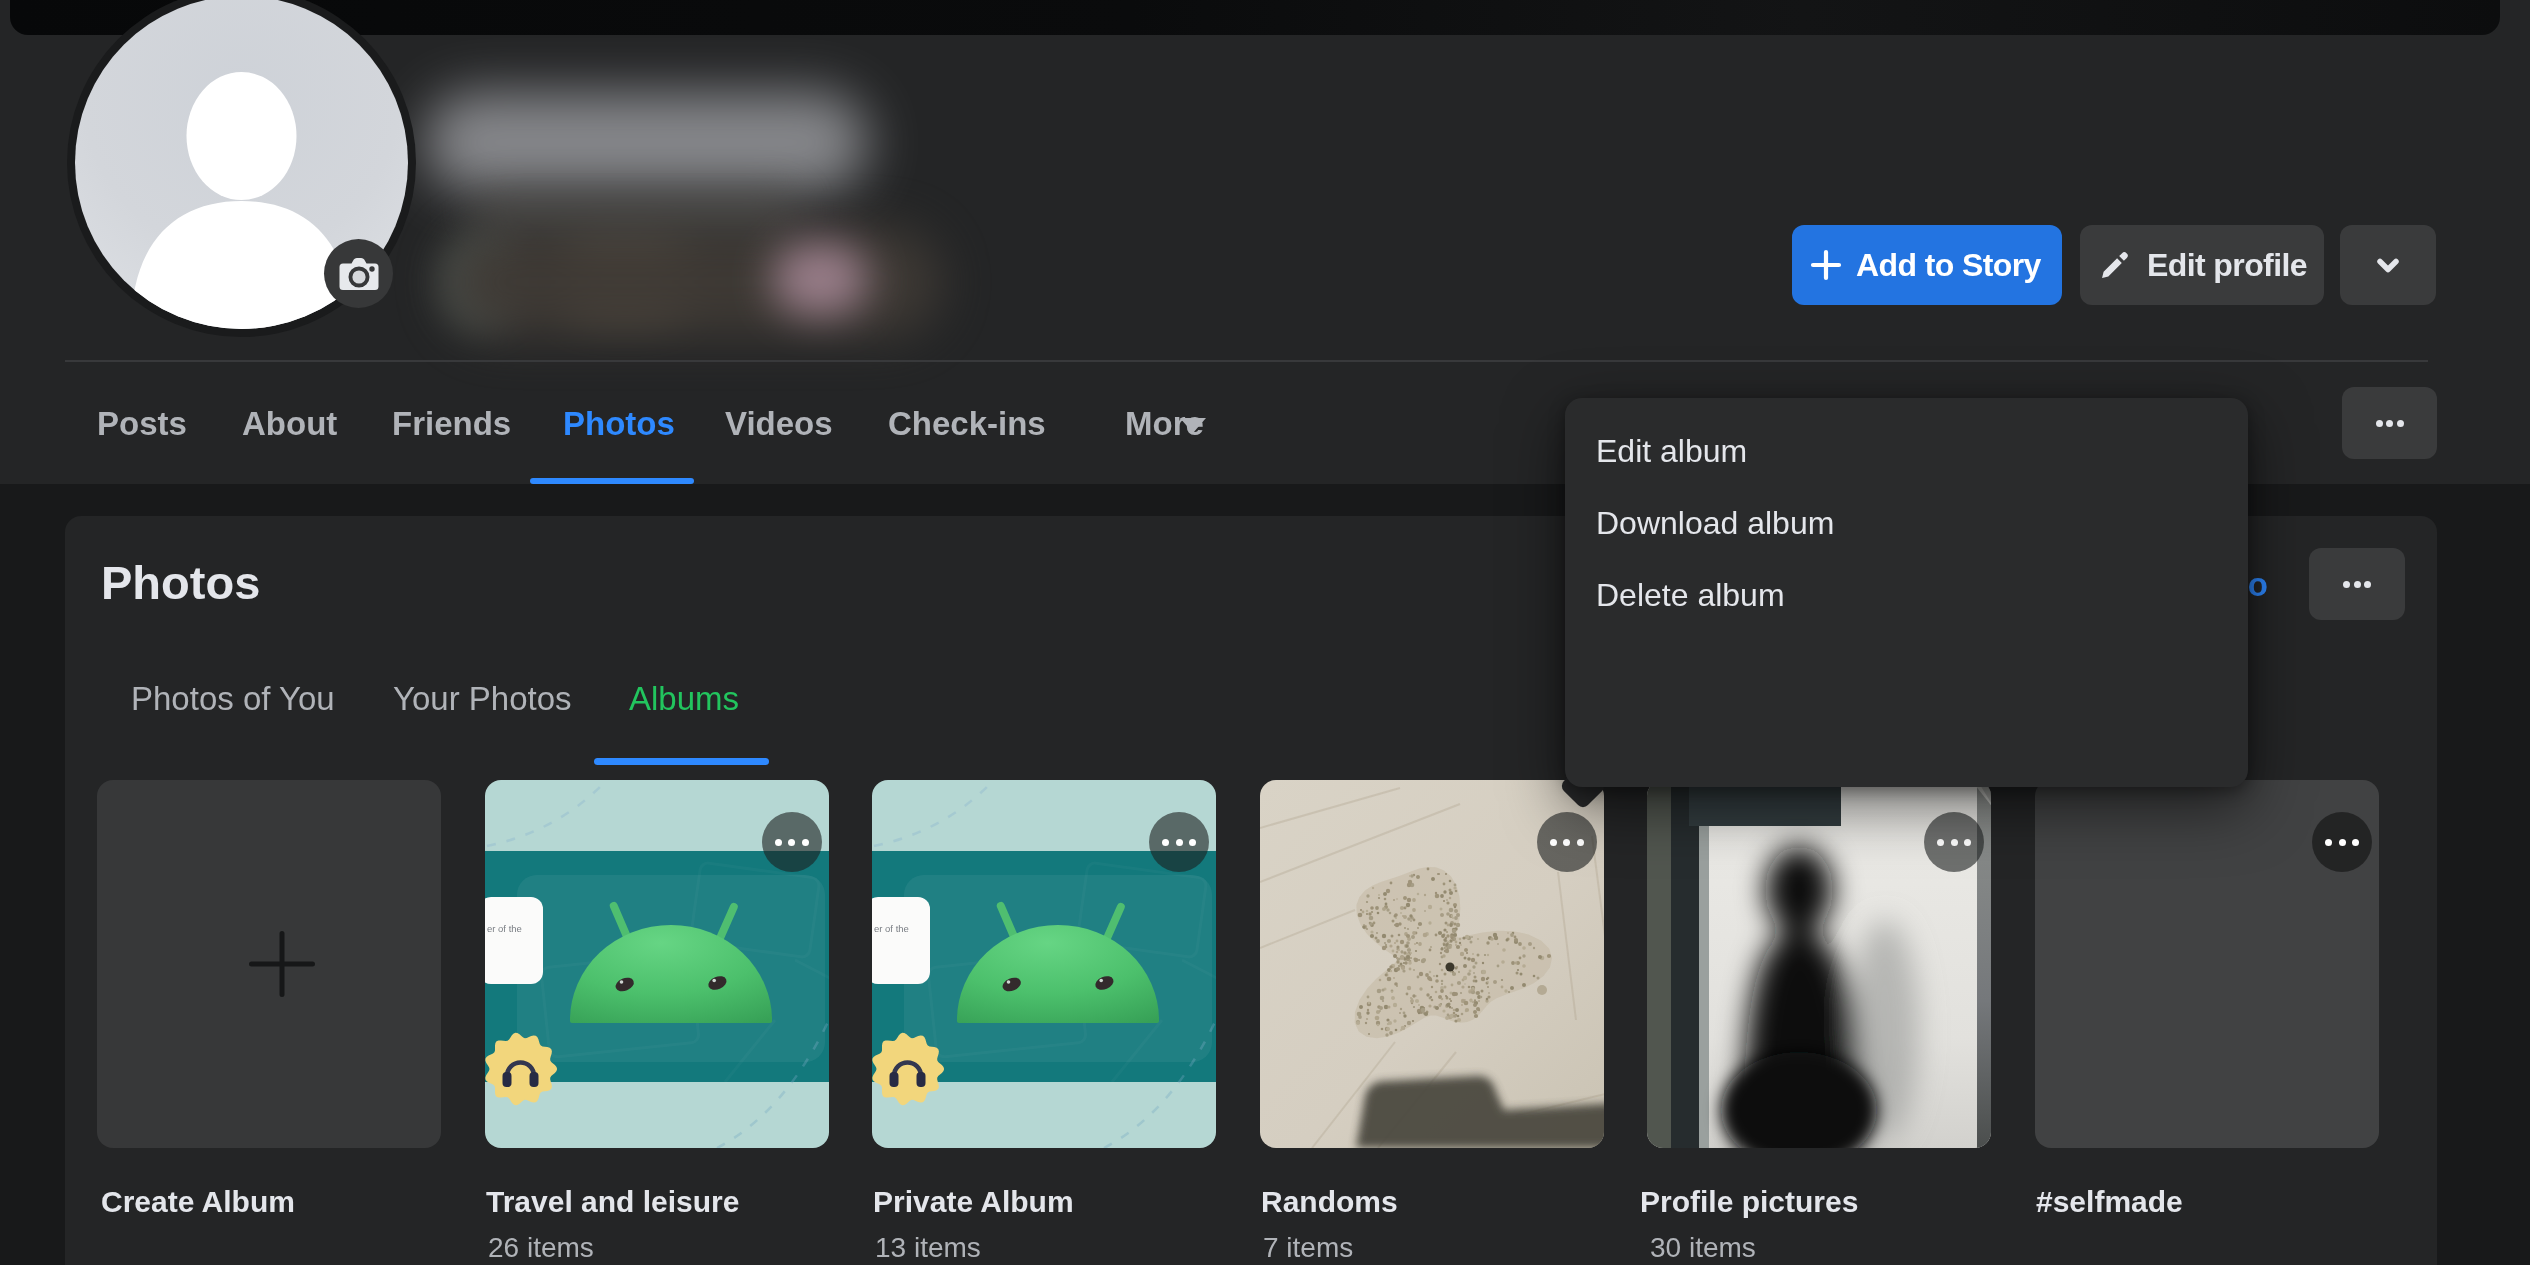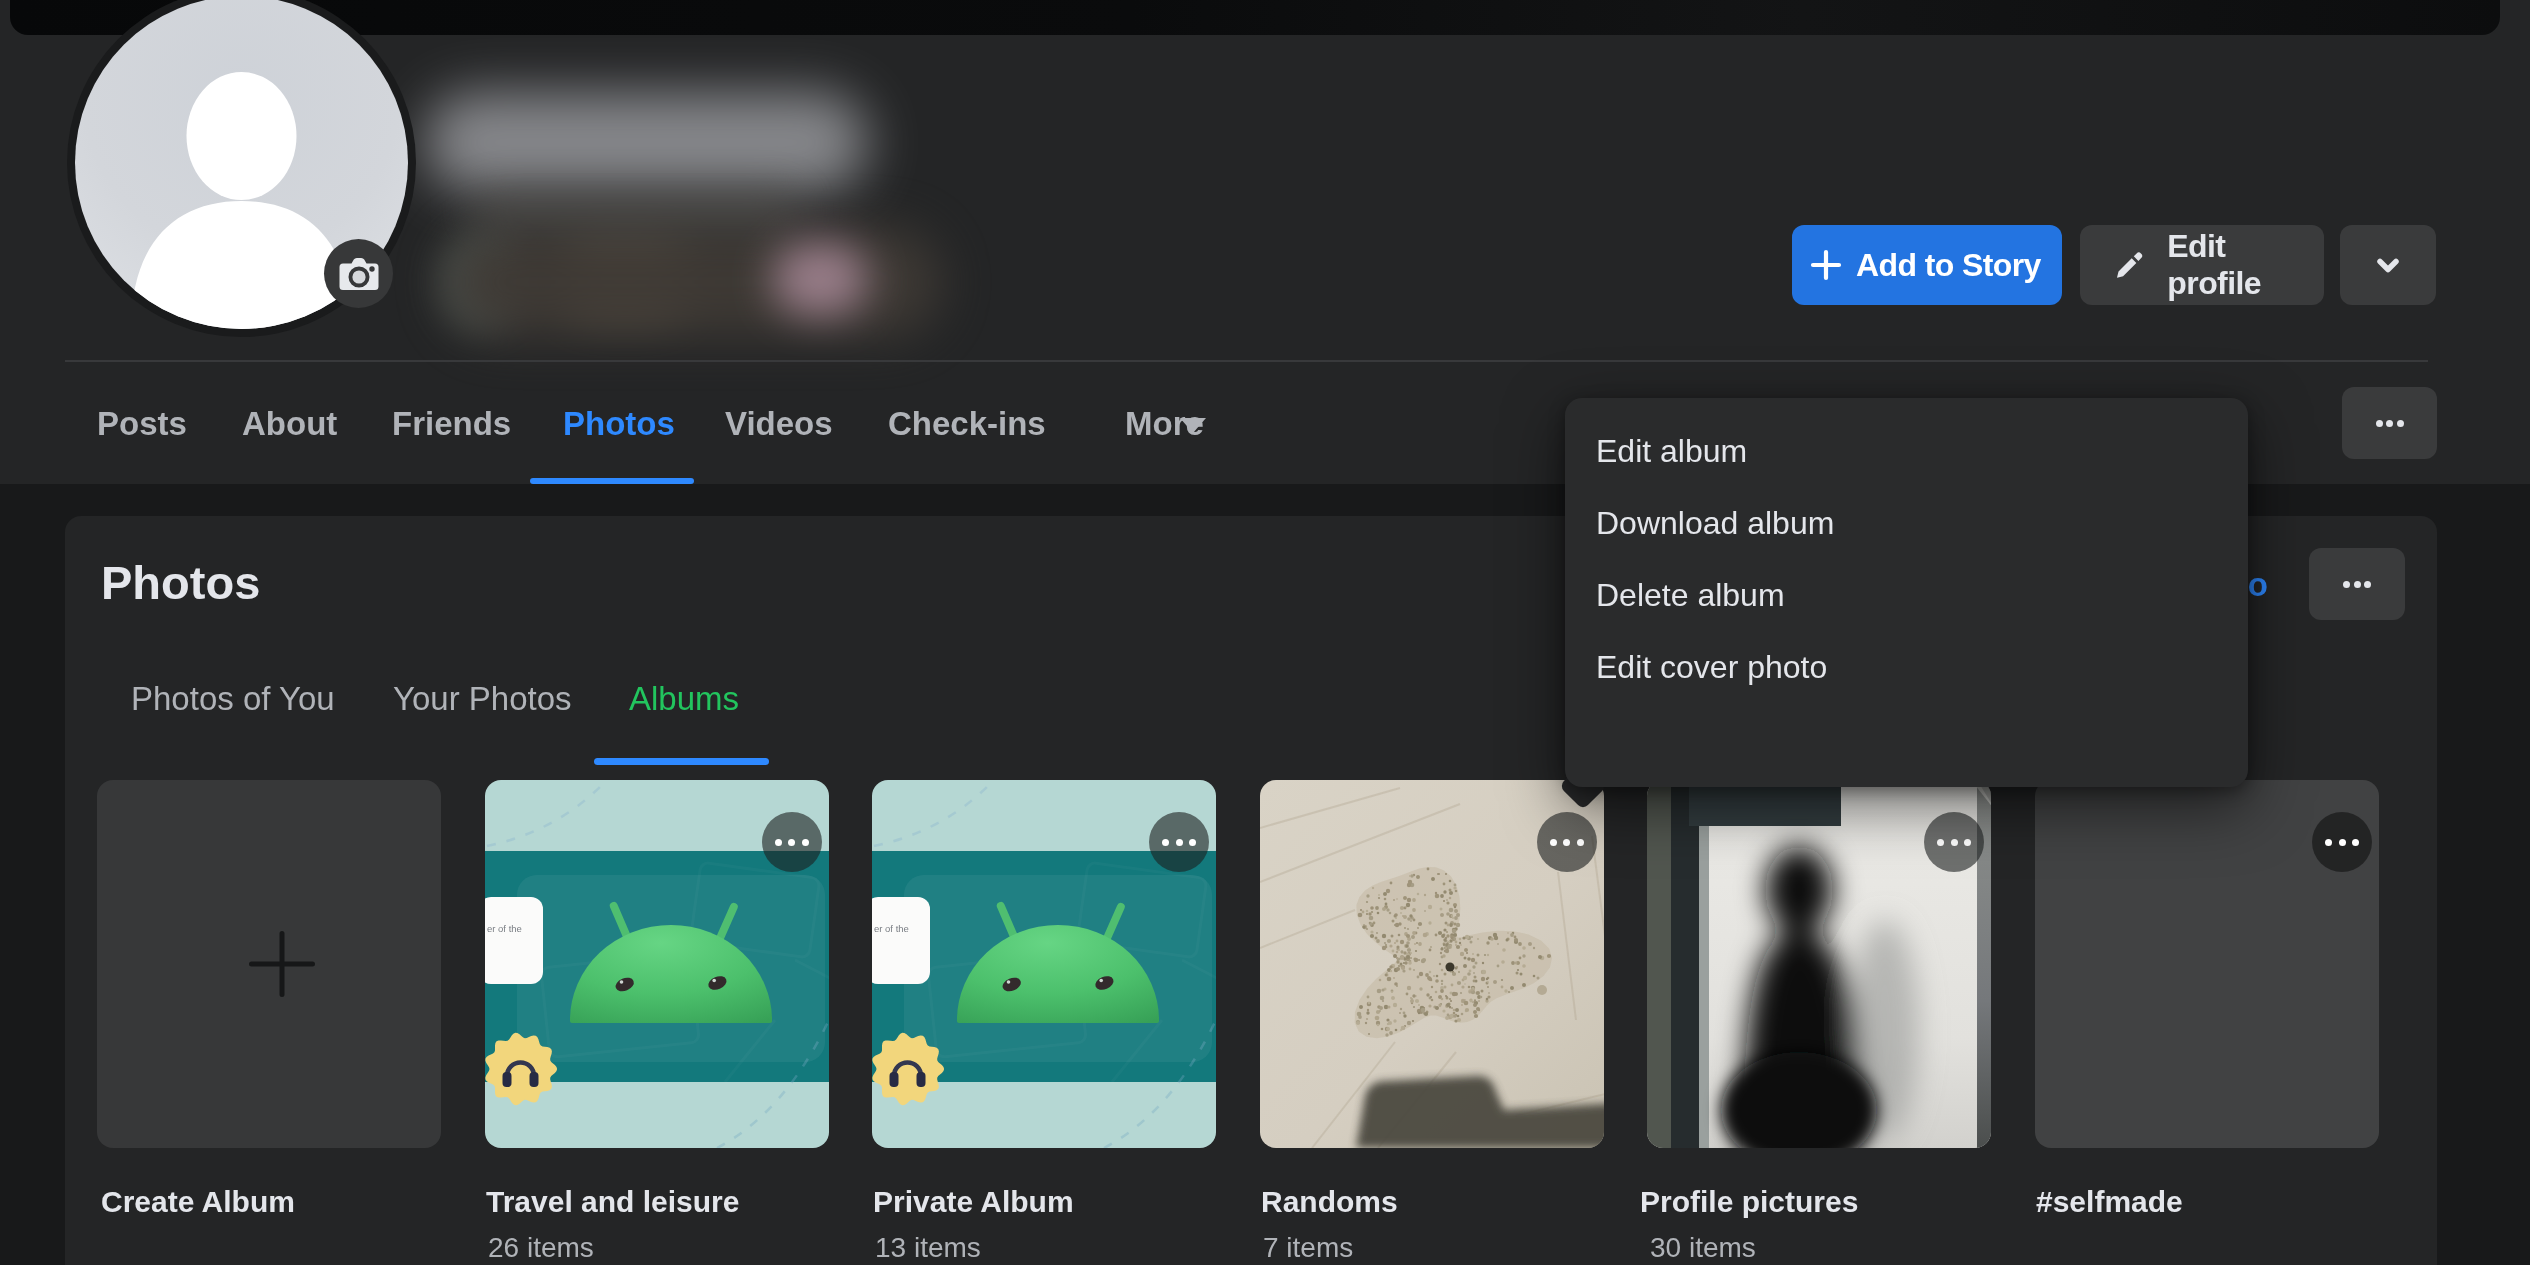--- a/index.html
+++ b/index.html
@@ -15,21 +15,21 @@
 .blob{position:absolute;border-radius:60px;}
 #blobname{left:424px;top:92px;width:444px;height:101px;background:#8e8f93;filter:blur(26px);opacity:.92;}
 #blobdark{left:444px;top:226px;width:498px;height:112px;background:#3f3a35;filter:blur(24px);opacity:.95;}
 #blobteal{left:444px;top:235px;width:74px;height:92px;background:#5a6763;filter:blur(18px);opacity:.8;}
 #blobbeige{left:560px;top:245px;width:130px;height:70px;background:#8a7a62;filter:blur(22px);opacity:.65;}
 #blobgray{left:470px;top:190px;width:330px;height:40px;background:#55534f;filter:blur(20px);opacity:.6;}
 #blobpink{left:772px;top:242px;width:96px;height:74px;background:#bb97a9;filter:blur(20px);opacity:.72;}
 
 .btn{position:absolute;top:225px;height:80px;border-radius:12px;display:flex;align-items:center;font-weight:700;font-size:32px;letter-spacing:-.6px;}
 #bstory{left:1792px;width:270px;background:#2374e1;color:#fff;gap:13px;padding-left:17px;}
-#bedit{left:2080px;width:244px;background:#3a3b3c;color:#e4e6eb;gap:23px;padding-left:34px;}
+#bedit{left:2080px;width:244px;background:#3a3b3c;color:#e4e6eb;gap:17px;padding-left:19px;}
 #bchev{left:2340px;width:96px;background:#3a3b3c;justify-content:center;}
 
 #divider{position:absolute;left:65px;top:360px;width:2363px;height:2px;background:#38393b;}
 .tab{position:absolute;top:402px;height:44px;line-height:44px;font-size:33px;font-weight:700;color:#b0b3b8;white-space:nowrap;}
 .tab.act{color:#2e89ff;}
 #underline{position:absolute;left:530px;top:478px;width:164px;height:6px;border-radius:3px;background:#2e89ff;}
 #caret{position:absolute;left:1180px;top:418px;width:0;height:0;border-left:13px solid transparent;border-right:13px solid transparent;border-top:15px solid #b0b3b8;}
 .sqbtn{position:absolute;background:#3a3b3c;border-radius:12px;display:flex;align-items:center;justify-content:center;}
 #tabdots{left:2342px;top:387px;width:95px;height:72px;}
 .d3{display:flex;gap:3.5px;}
@@ -825,16 +825,15 @@
     <span class="cnt" style="left:423px">26 items</span>
     <span class="cnt" style="left:810px">13 items</span>
     <span class="cnt" style="left:1198px">7 items</span>
     <span class="cnt" style="left:1585px">30 items</span>
   </div>
 
   <div id="menu">
     <div class="mi">Edit album</div>
     <div class="mi">Download album</div>
     <div class="mi">Delete album</div>
-    <div class="mi">Edit cover photo</div>
   </div>
   <div id="mtail"></div>
 </div>
 
 </body></html>

